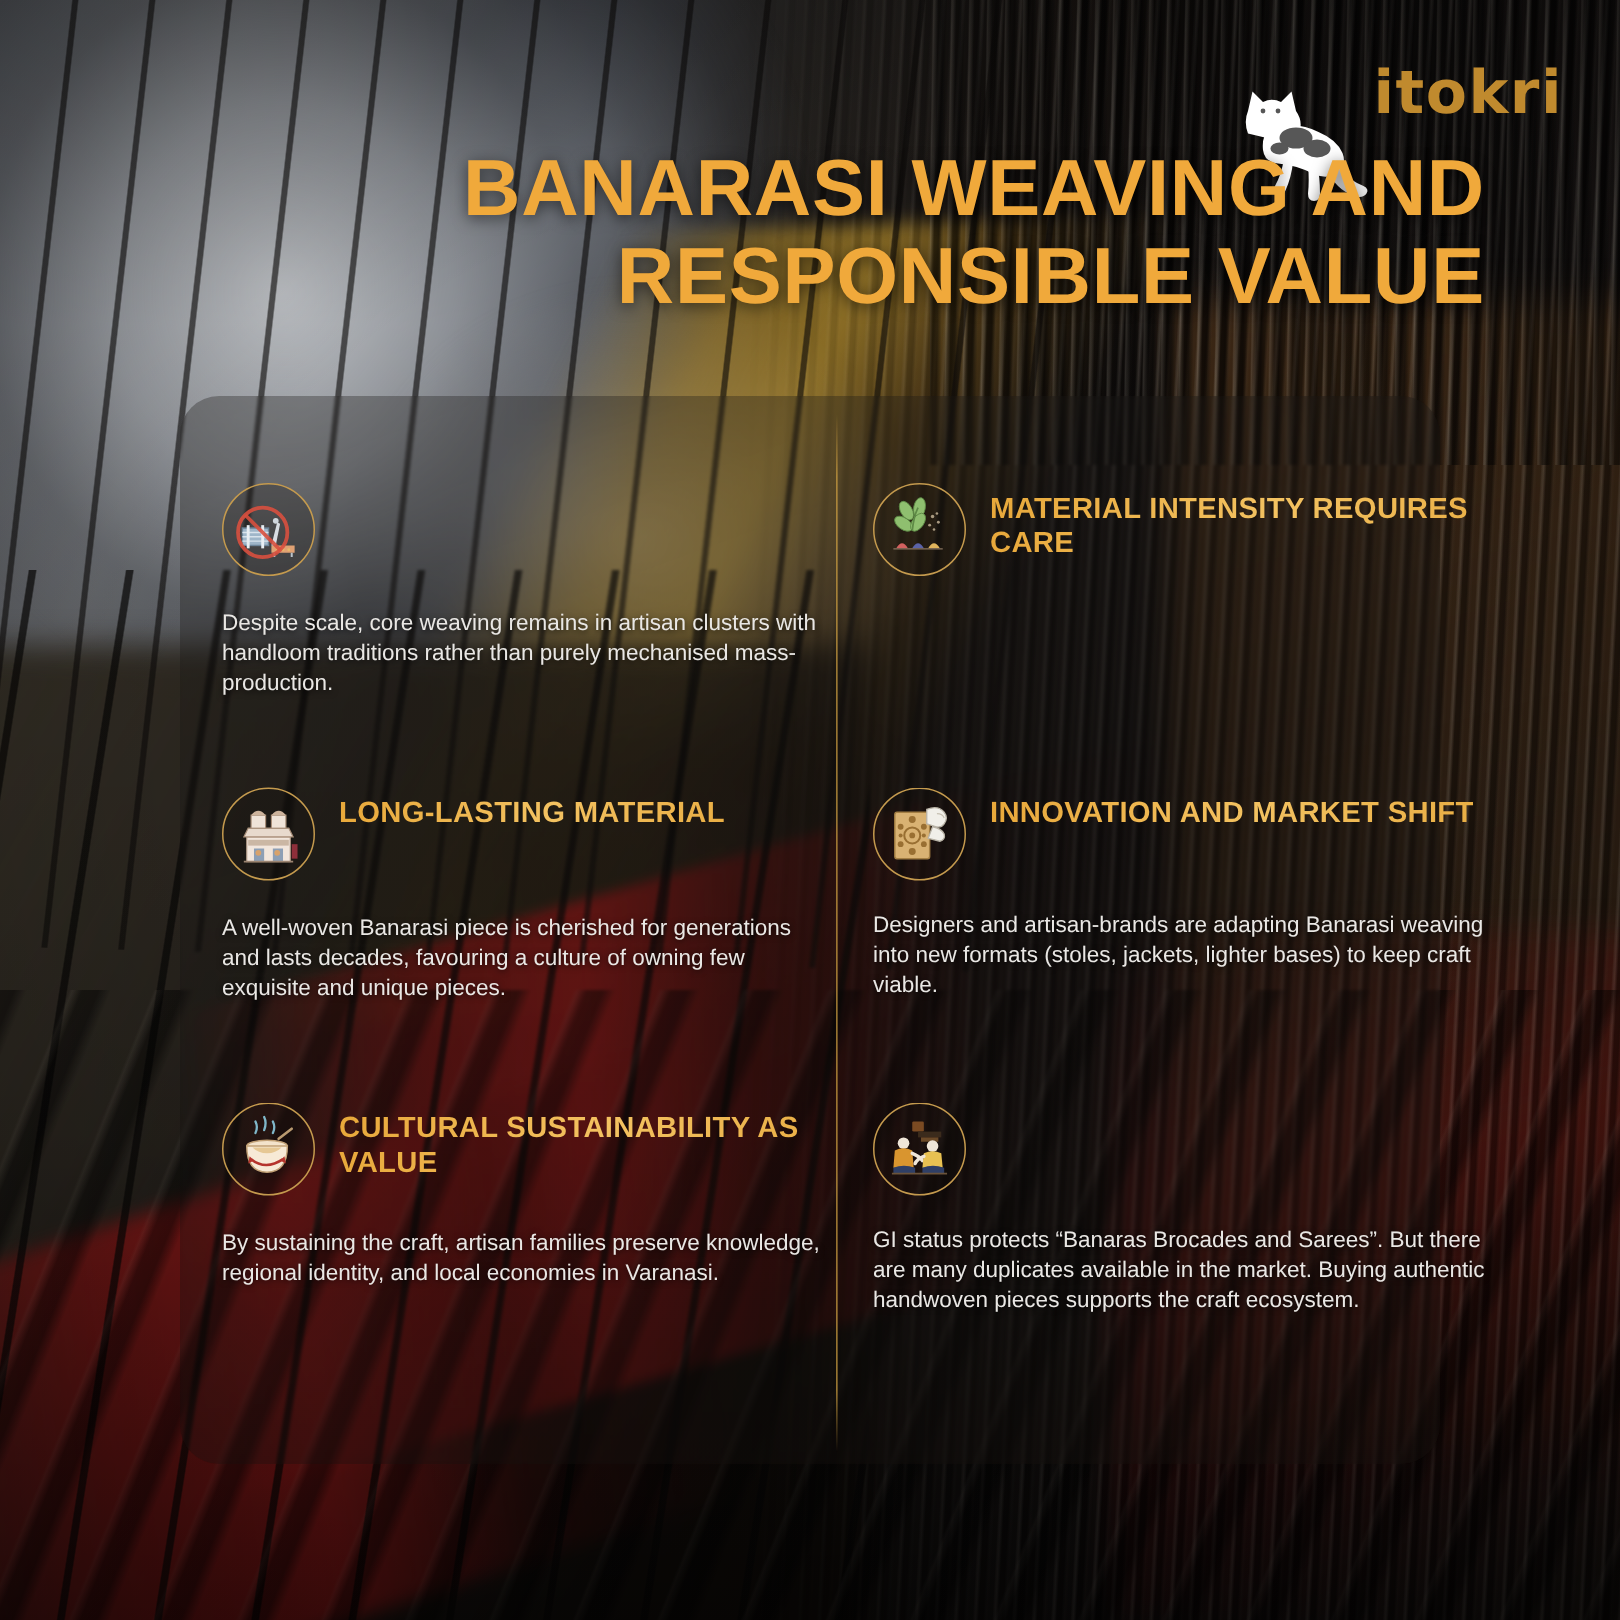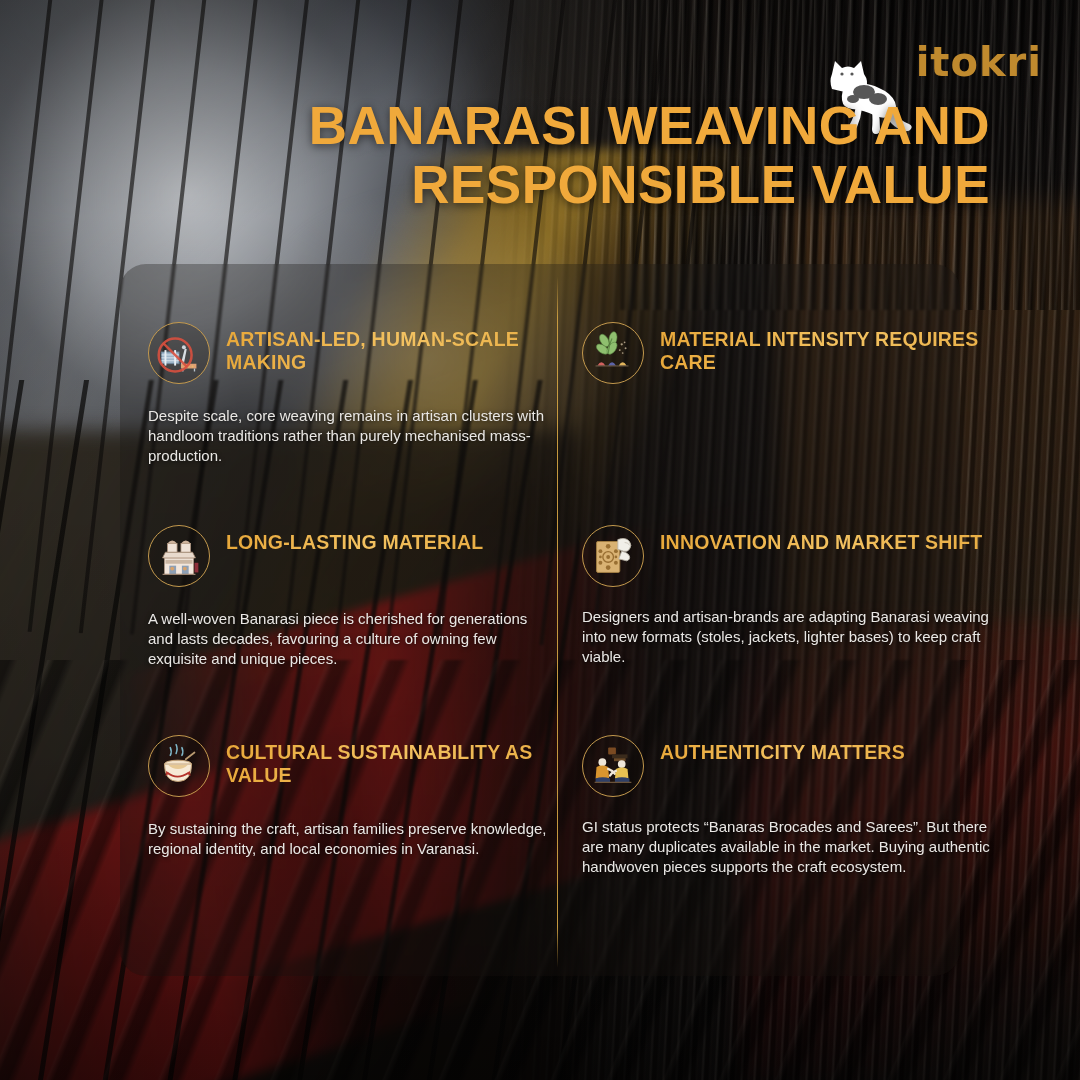--- a/index.html
+++ b/index.html
@@ -287,21 +287,20 @@
           <line x1="47" y1="47" x2="47" y2="50" stroke="#b9c3cb" stroke-width="1.4"></line>
           <g fill="#e8b96a">
               <circle cx="37" cy="45" r="1"></circle>
               <circle cx="41" cy="45" r="1"></circle>
               <circle cx="45" cy="45" r="1"></circle>
             </g>
           <circle cx="27" cy="33" r="17" fill="none" stroke="#d8503f" stroke-width="2.6" opacity=".9"></circle>
           <line x1="15" y1="21" x2="39" y2="45" stroke="#d8503f" stroke-width="2.6" opacity=".9"></line>
         </svg>
       </div>
-      <div class="card-title">ARTISAN-LED, HUMAN-SCALE MAKING</div>
     </div>
     <div class="card-body">Despite scale, core weaving remains in artisan clusters with handloom traditions rather than purely mechanised mass-production.</div>
   </div>
 
   <div class="card l" style="left:148px; top:525px;">
     <div class="card-head">
       <div class="icon-circle">
         <svg viewBox="0 0 62 62">
           <rect x="16" y="33" width="30" height="17" fill="#f2e6dc" stroke="#b09a86" stroke-width=".8"></rect>
           <path d="M14 33 h34 l-3-6 h-28z" fill="#e8dacd" stroke="#a98f79" stroke-width=".8"></path>
@@ -416,18 +415,17 @@
           </g>
           <g>
             <circle cx="40" cy="29" r="4" fill="#efe6d8"></circle>
             <path d="M34 34 q6-3 12 0 l1 10 h-14z" fill="#e8c152"></path>
             <path d="M33 44 q7-3 15 0 l0 4 h-15z" fill="#2f3f66"></path>
             <path d="M34 36 q-5 2-6 5" stroke="#efe6d8" stroke-width="2.4" fill="none" stroke-linecap="round"></path>
           </g>
           <line x1="12" y1="48" x2="50" y2="48" stroke="#6b533a" stroke-width="1.2"></line>
         </svg>
       </div>
-      <div class="card-title">AUTHENTICITY MATTERS</div>
     </div>
     <div class="card-body">GI status protects “Banaras Brocades and Sarees”. But there are many duplicates available in the market. Buying authentic handwoven pieces supports the craft ecosystem.</div>
   </div>
 
 </div>
 
 </body></html>

